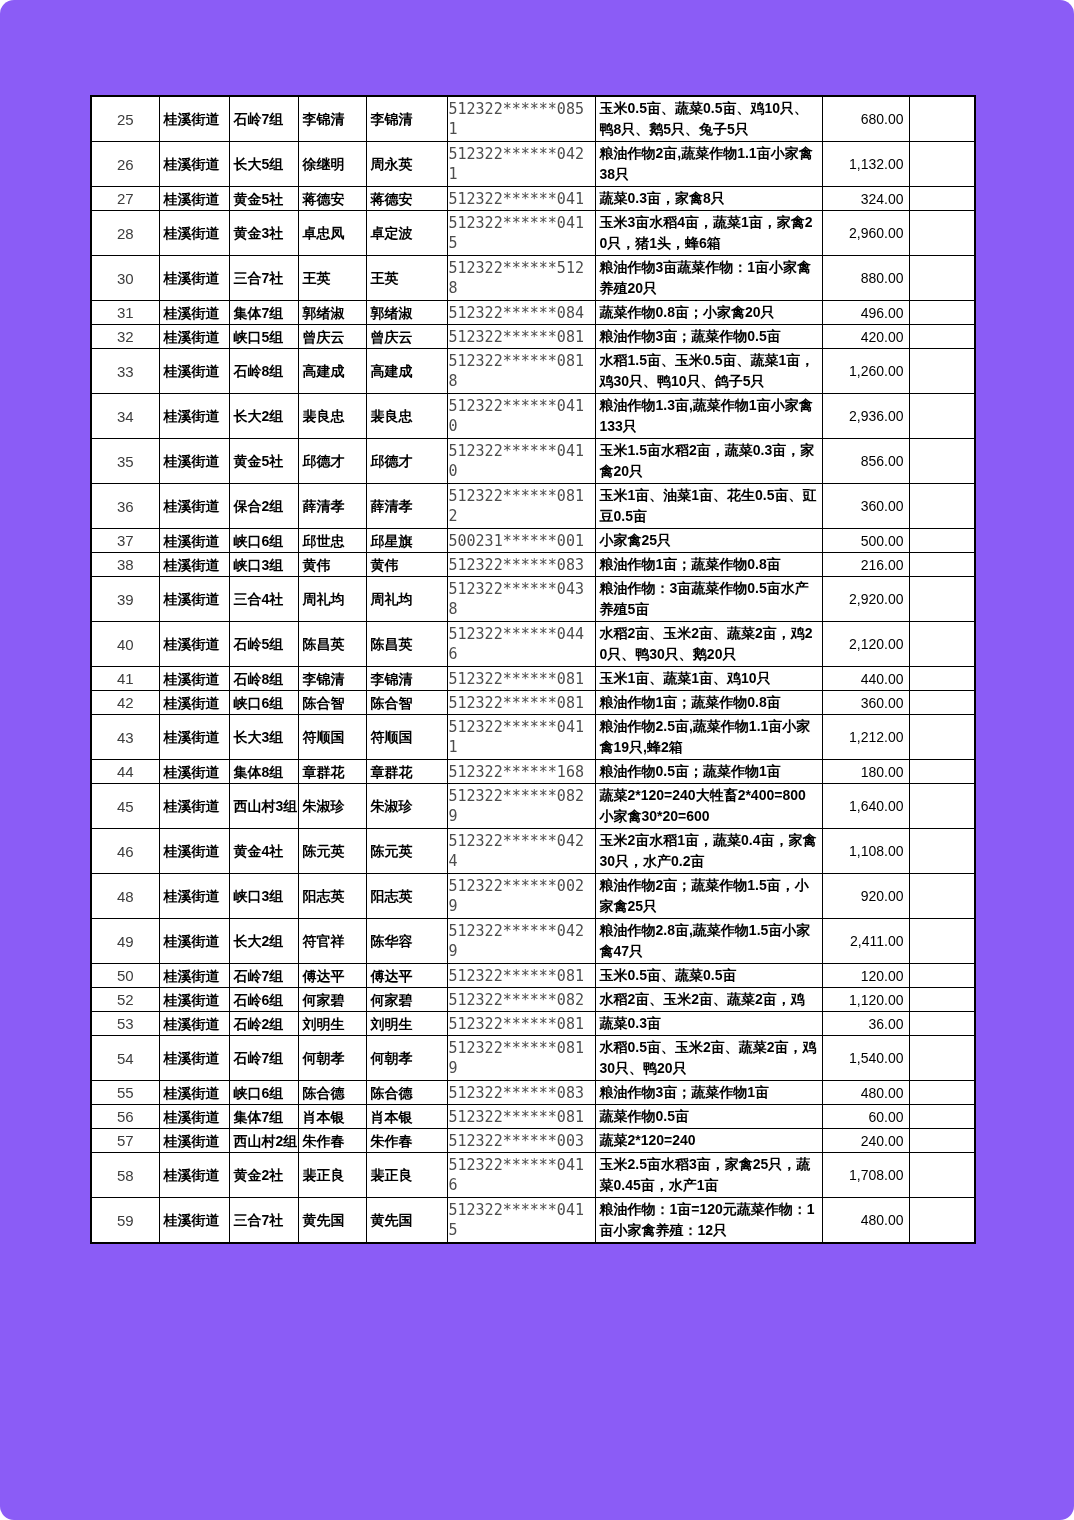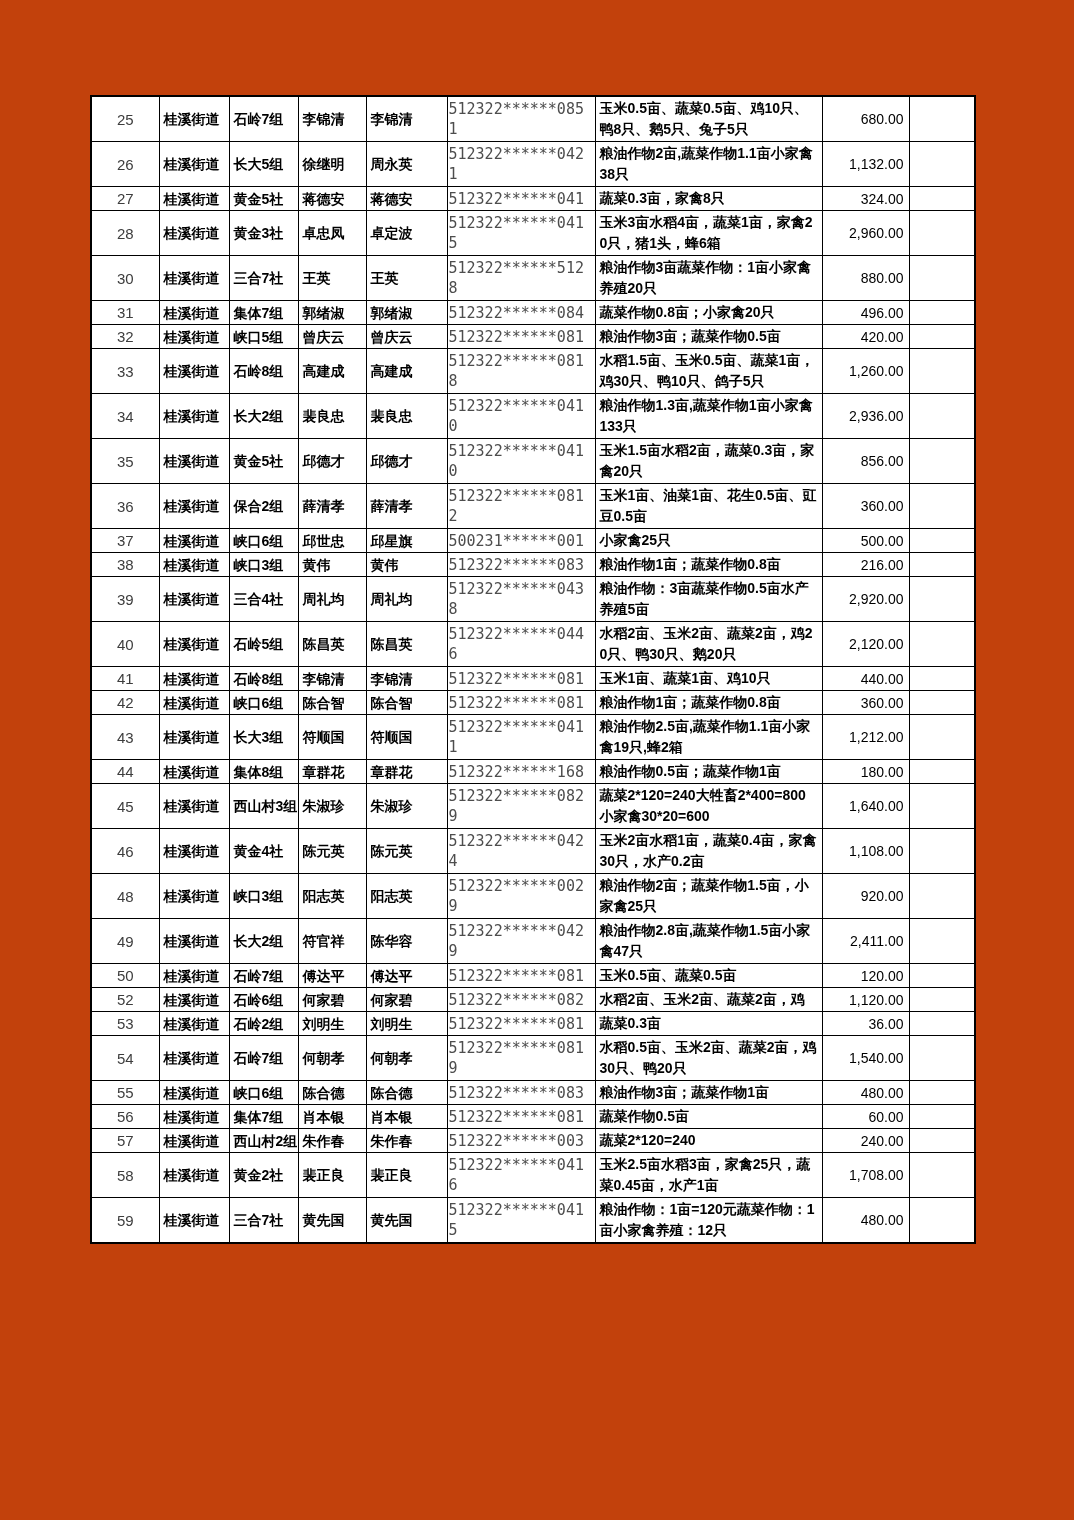--- a/index.html
+++ b/index.html
@@ -1,21 +1,22 @@
 <!DOCTYPE html>
 <html><head>
 <meta charset="utf-8">
 <style>
   html,body{margin:0;padding:0;background:#ffffff;}
   .page{
     position:relative;
     width:1074px;height:1520px;
-    background:#c2410c;
+    background:#8b5cf6;
     overflow:hidden;
     font-family:"Liberation Sans",sans-serif;
+    border-radius:14px;
   }
   table.records{
     position:absolute;left:90px;top:95px;
     width:884px;
     border-collapse:collapse;
     table-layout:fixed;
     border:2px solid #000;
   }
   table.records td{
     border:1px solid #000;

